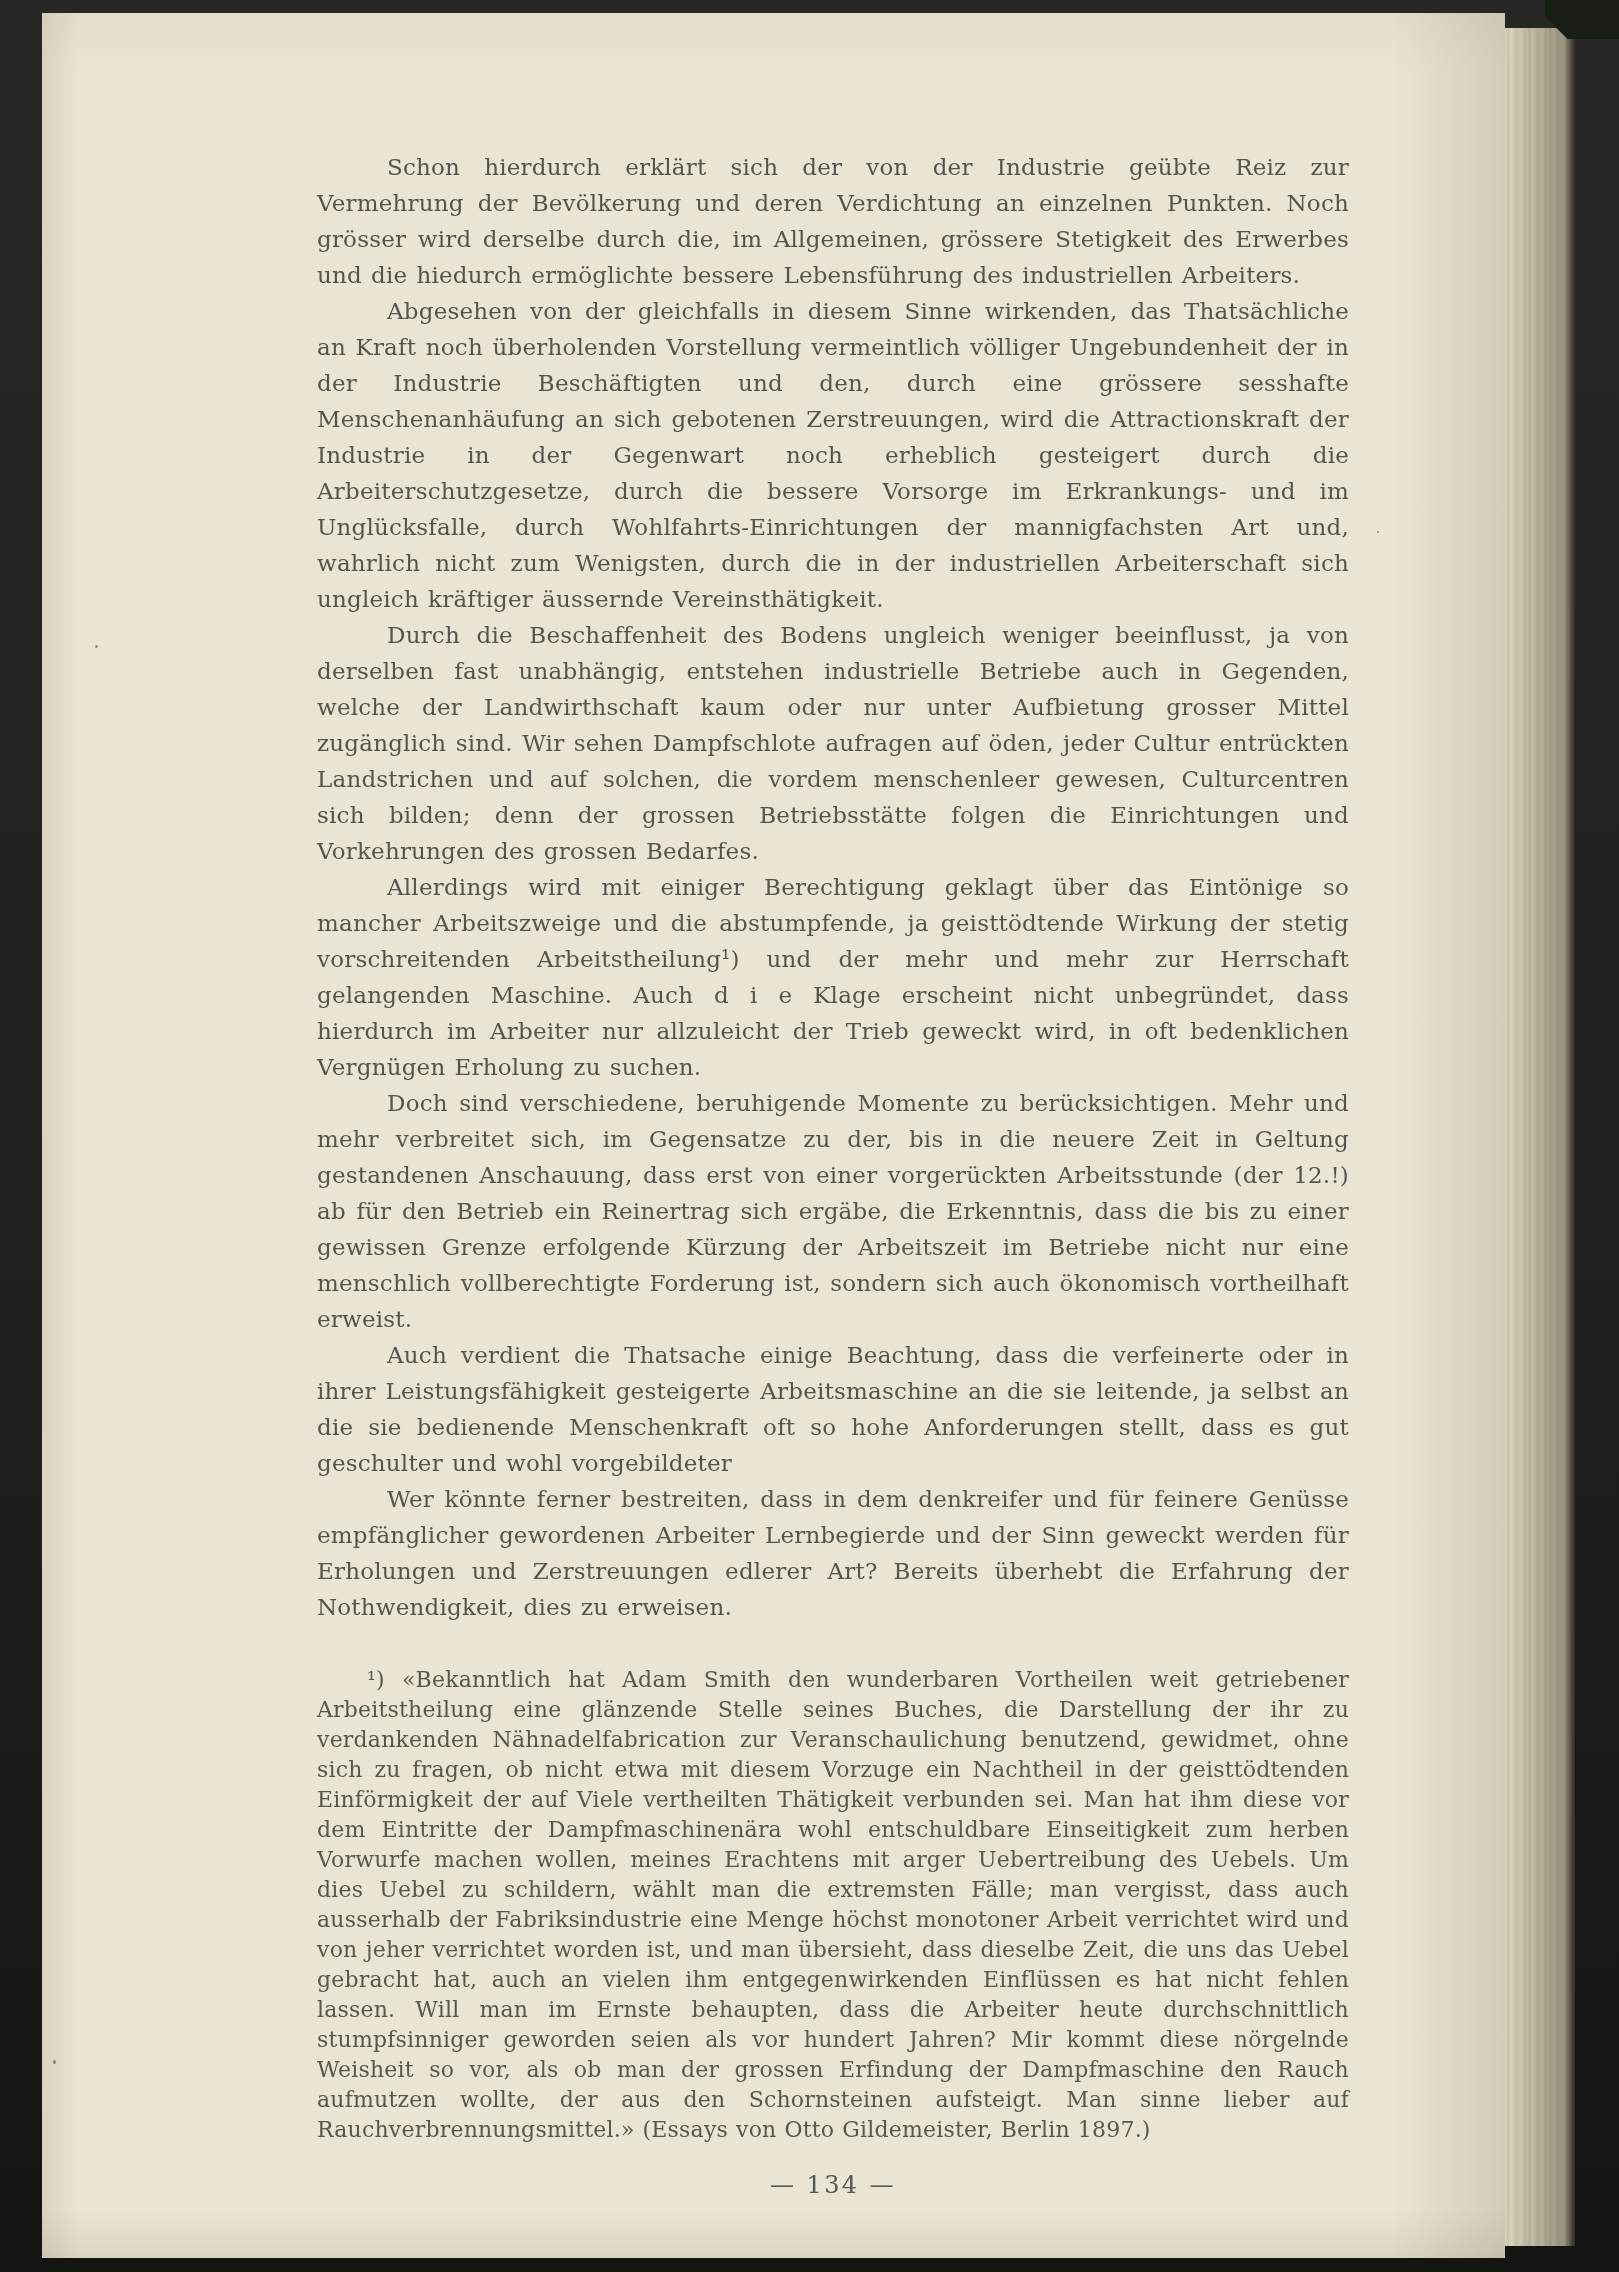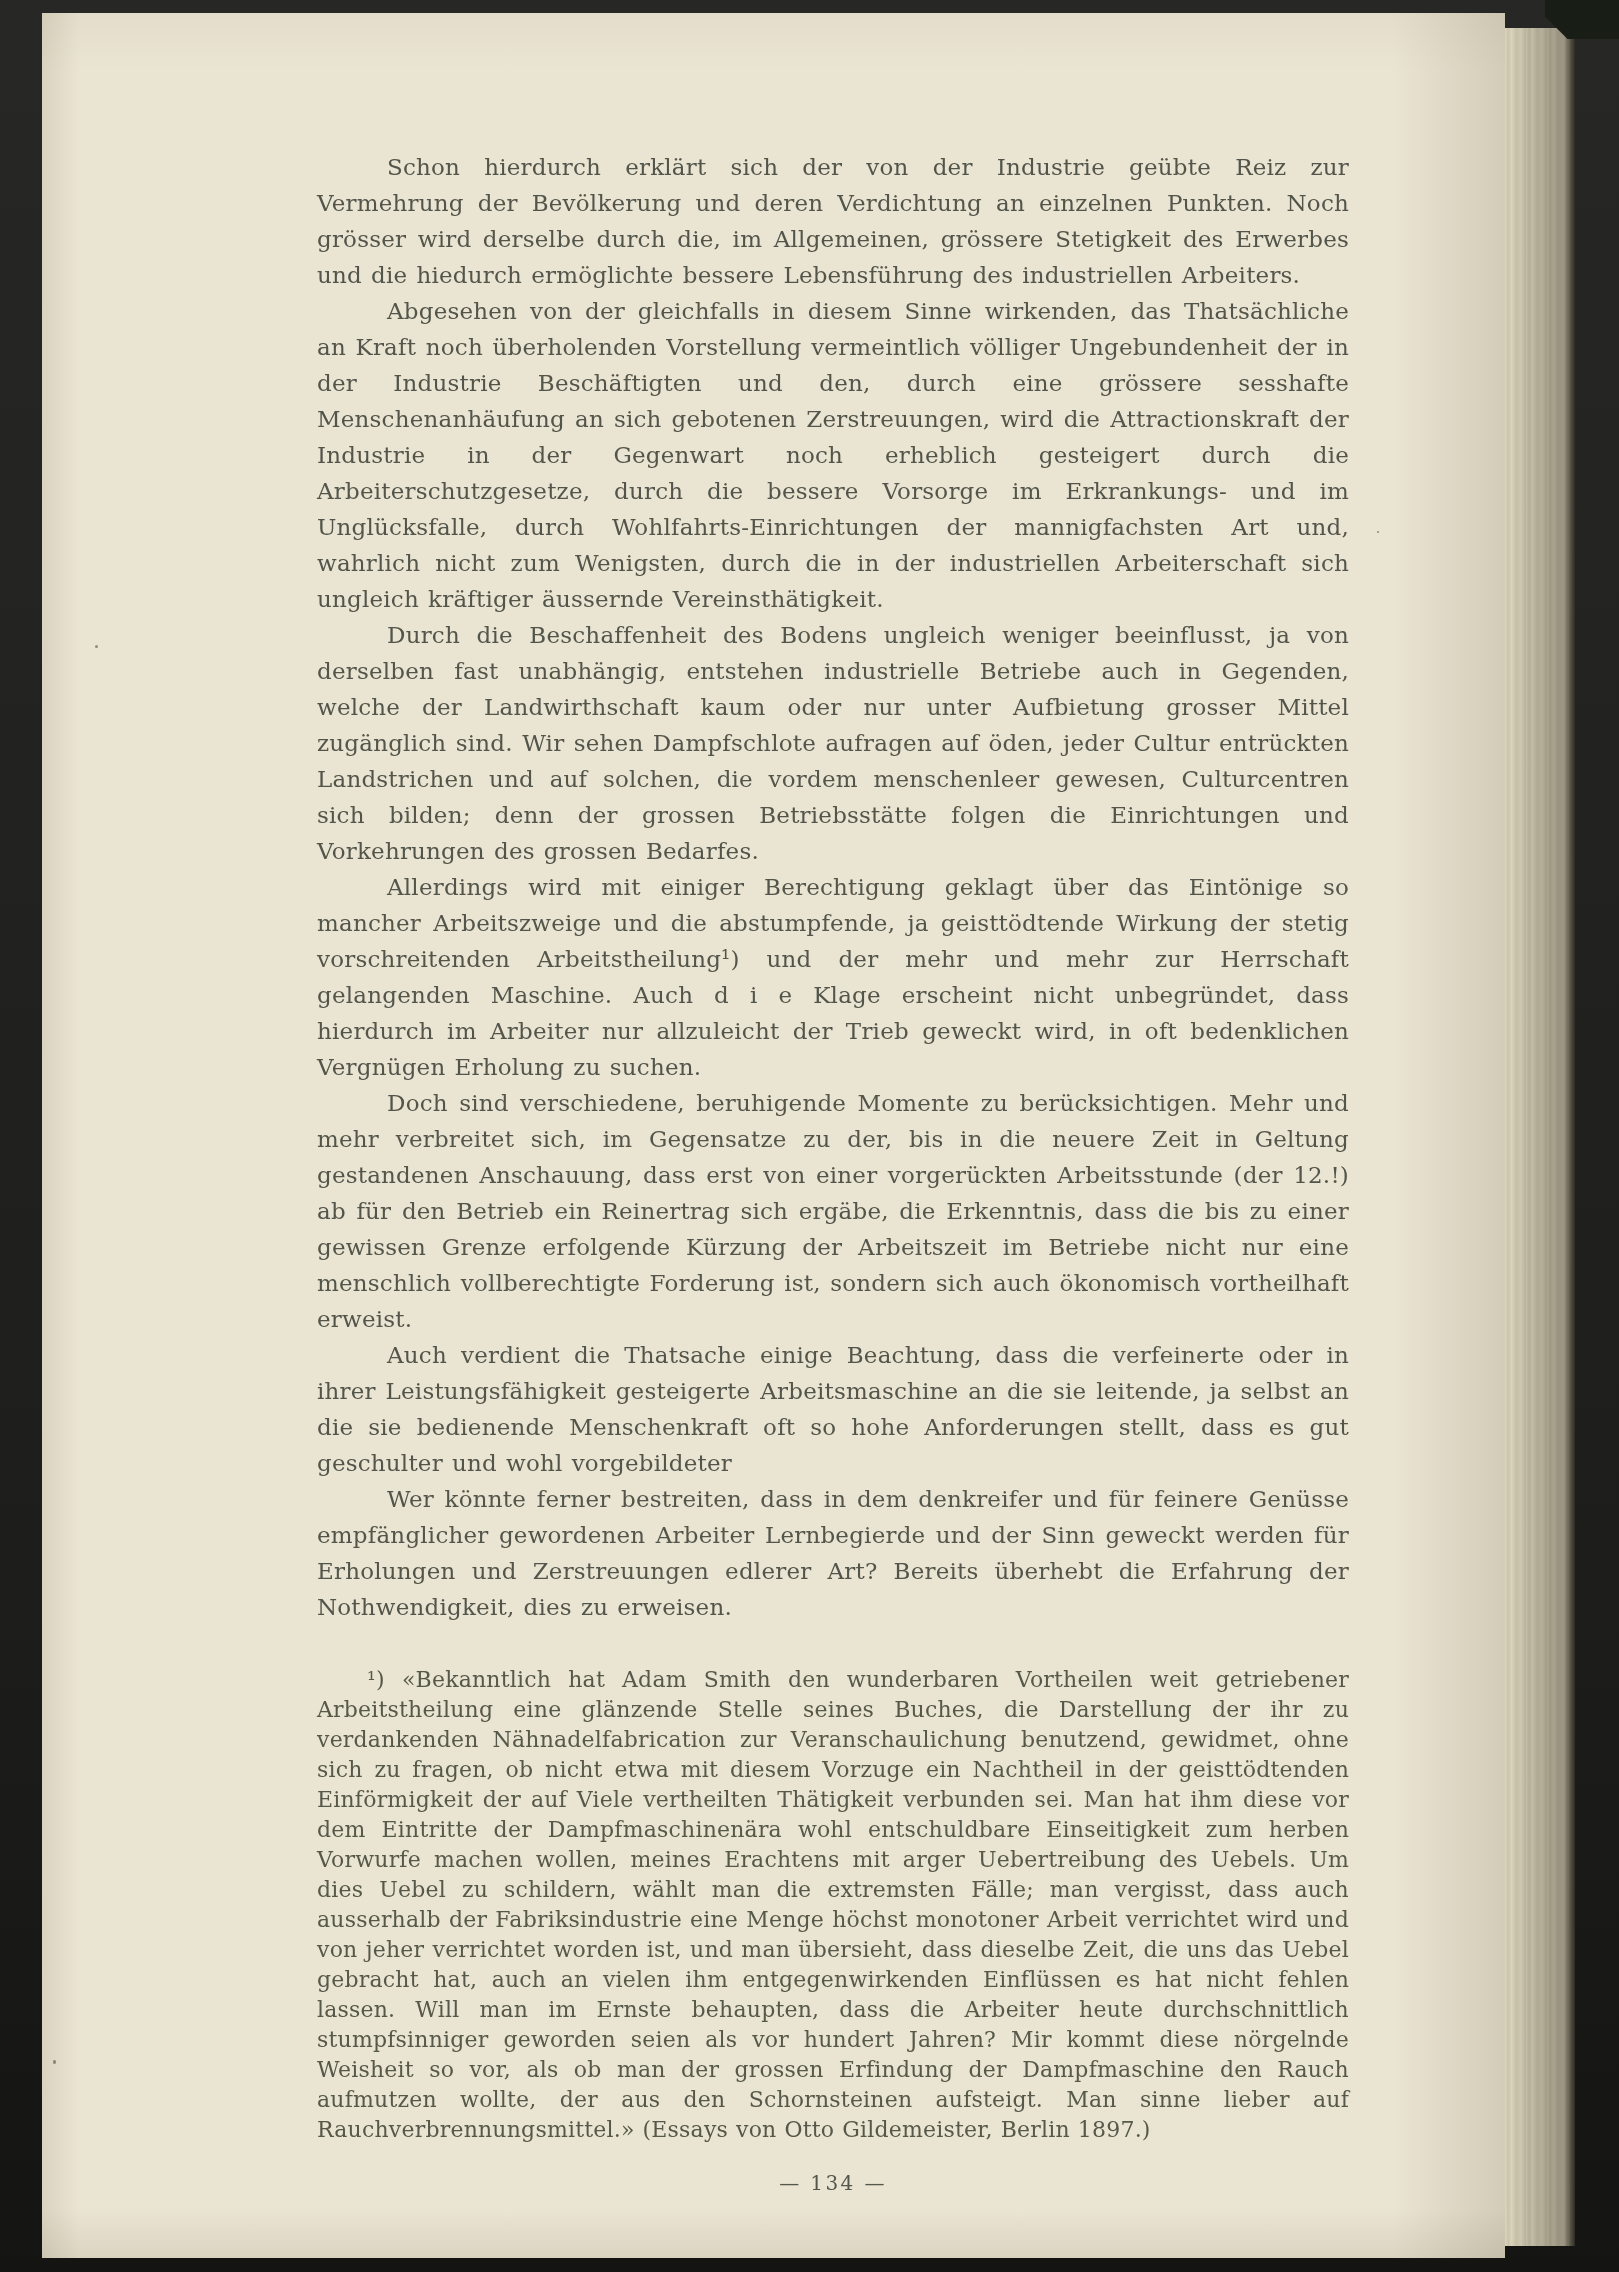--- a/index.html
+++ b/index.html
@@ -51,21 +51,21 @@
     line-height: 30px;
     text-align: justify;
     text-indent: 50px;
     letter-spacing: 0.2px;
     word-spacing: 0.8px;
     color: #565849;
   }
   .page-number {
     margin-top: 26px;
     text-align: center;
-    font-size: 20px;
+    font-size: 24px;
     letter-spacing: 2.4px;
     color: #55574b;
   }
   .page-edges {
     position: absolute;
     left: 1505px;
     top: 27.5px;
     width: 70px;
     height: 2218px;
     background:

